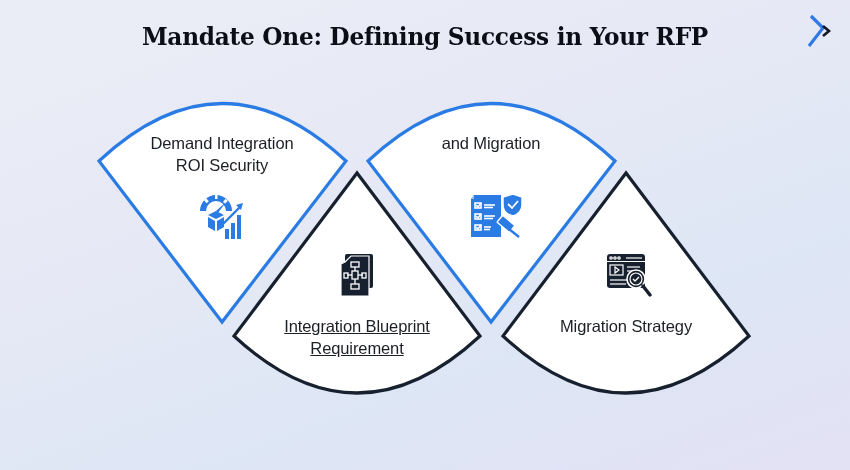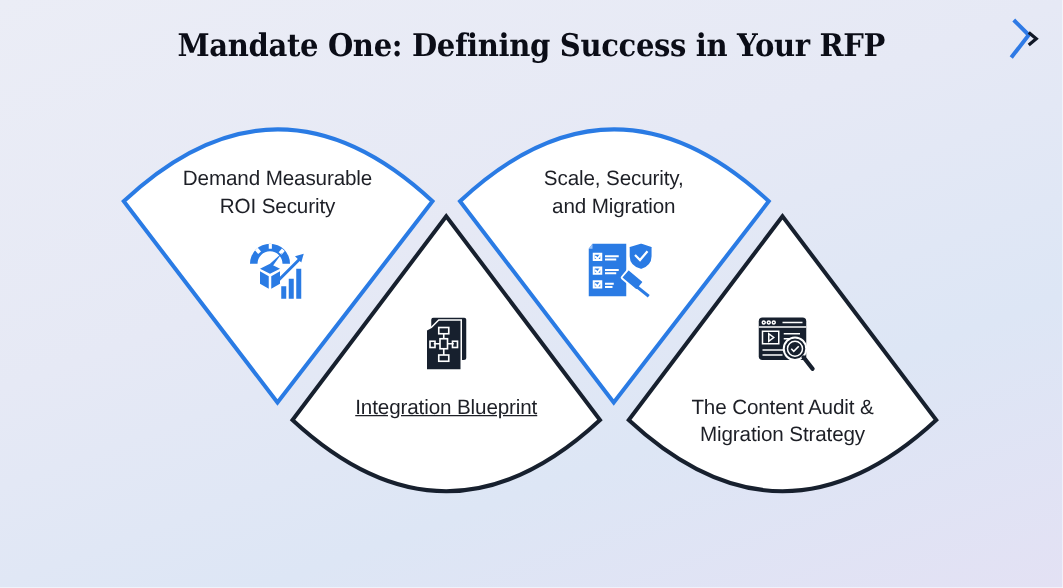--- a/index.html
+++ b/index.html
@@ -37,21 +37,21 @@
   <path d="M 222 322 L 99 161 Q 222 46 346 161 Z" fill="#ffffff" stroke="#2a7be4" stroke-width="3.2" stroke-linejoin="miter"></path>
 
   <path d="M 491 322 L 368 161 Q 491 46 615 161 Z" fill="#ffffff" stroke="#2a7be4" stroke-width="3.2" stroke-linejoin="miter"></path>
 
   <path d="M 357 173 L 234 336 Q 357 450 480 336 Z" fill="#ffffff" stroke="#17202e" stroke-width="3.2" stroke-linejoin="miter"></path>
 
   <path d="M 626 173 L 503 336 Q 626 450 749 336 Z" fill="#ffffff" stroke="#17202e" stroke-width="3.2" stroke-linejoin="miter"></path>
 </svg>
 
 <div class="label" style="left:112px; top:132px; width:220px;">
-  <div>Demand Measurable</div>
+  <div>Demand Integration</div>
   <div>ROI Security</div>
 </div>
 <svg class="icon" style="left:196px; top:193px;" width="50" height="48" viewBox="0 0 50 48">
   <g fill="#2a7be4">
     <path d="M4 18 A16 16 0 0 1 36 18 L30 18 A10 10 0 0 0 10 18 Z"></path>
     <rect x="9" y="6" width="3" height="4" transform="rotate(-40 10 8)" fill="#fff"></rect>
     <rect x="19" y="2" width="2.5" height="4" fill="#fff"></rect>
     <rect x="28" y="6" width="3" height="4" transform="rotate(40 29 8)" fill="#fff"></rect>
     <polygon points="20,18 30,9 22,20"></polygon>
     <polygon points="12,22 20,18 28,22 20,26"></polygon>
@@ -59,21 +59,20 @@
     <polygon points="21,28 28,24 28,34 21,38"></polygon>
     <rect x="29" y="36" width="4" height="10"></rect>
     <rect x="35" y="30" width="4" height="16"></rect>
     <rect x="41" y="22" width="4" height="24"></rect>
     <polyline points="26,32 38,20 44,14" fill="none" stroke="#2a7be4" stroke-width="2.4"></polyline>
     <polygon points="40,12 47,10 45,17"></polygon>
   </g>
 </svg>
 
 <div class="label" style="left:381px; top:132px; width:220px;">
-  <div>Scale, Security,</div>
   <div>and Migration</div>
 </div>
 <svg class="icon" style="left:469px; top:193px;" width="56" height="46" viewBox="0 0 56 46">
   <g>
     <path d="M5 2 H32 V44 H2 V6 Z" fill="#2a7be4"></path>
     <path d="M2 6 L5 2 L5 6 Z" fill="#9ec3f5"></path>
     <g fill="none" stroke="#fff" stroke-width="1.6">
       <rect x="6" y="10" width="6" height="5"></rect>
       <rect x="6" y="21" width="6" height="5"></rect>
       <rect x="6" y="32" width="6" height="5"></rect>
@@ -108,20 +107,21 @@
       <rect x="5" y="19" width="4" height="5"></rect>
       <line x1="19" y1="21" x2="24" y2="21"></line>
       <rect x="23" y="19" width="4" height="5"></rect>
       <line x1="16" y1="25" x2="16" y2="30"></line>
       <rect x="12" y="30" width="8" height="5"></rect>
     </g>
   </g>
 </svg>
 <div class="label" style="left:247px; top:315px; width:220px;text-decoration:underline;">
   <div>Integration Blueprint</div>
+  <div>Requirement</div>
 </div>
 
 <svg class="icon" style="left:606px; top:253px;" width="46" height="45" viewBox="0 0 46 45">
   <g>
     <rect x="1" y="1" width="38" height="34" rx="3" fill="#17202e"></rect>
     <g fill="none" stroke="#ffffff" stroke-width="1.2">
       <circle cx="5" cy="5" r="1.2"></circle>
         <circle cx="9" cy="5" r="1.2"></circle>
         <circle cx="13" cy="5" r="1.2"></circle>
       <line x1="20" y1="5" x2="36" y2="5"></line>
@@ -133,15 +133,14 @@
       <line x1="4" y1="27" x2="22" y2="27"></line>
       <line x1="4" y1="31" x2="20" y2="31"></line>
     </g>
     <circle cx="30" cy="26" r="9" fill="#17202e" stroke="#ffffff" stroke-width="1.6"></circle>
     <circle cx="30" cy="26" r="6" fill="none" stroke="#ffffff" stroke-width="1.2"></circle>
     <polyline points="27,26 29,28 33,24" fill="none" stroke="#ffffff" stroke-width="1.3"></polyline>
     <line x1="37" y1="33" x2="44" y2="42" stroke="#17202e" stroke-width="3.4" stroke-linecap="round"></line>
   </g>
 </svg>
 <div class="label" style="left:516px; top:315px; width:220px;">
-  <div>The Content Audit &amp;</div>
   <div>Migration Strategy</div>
 </div>
 
 </body></html>

